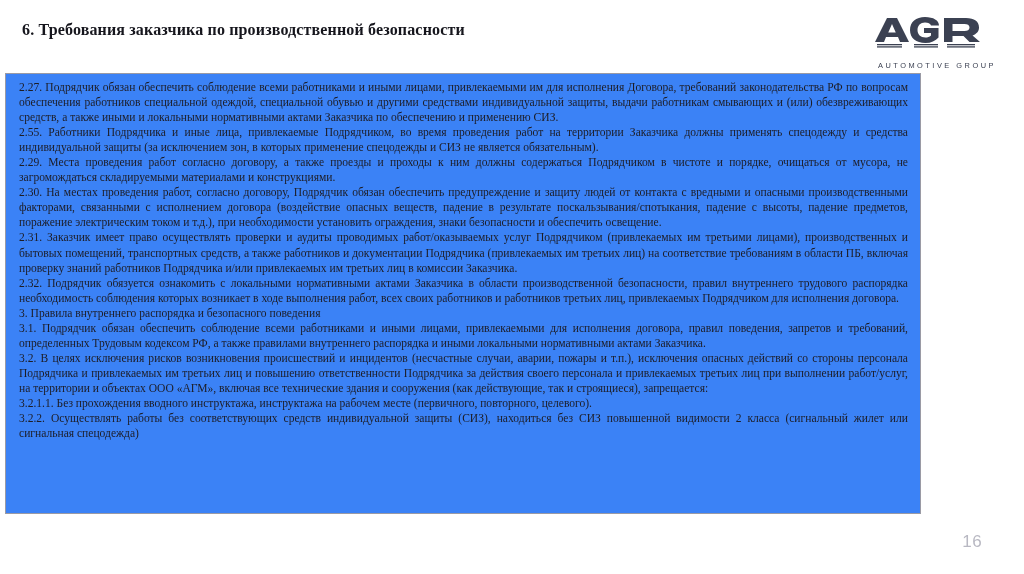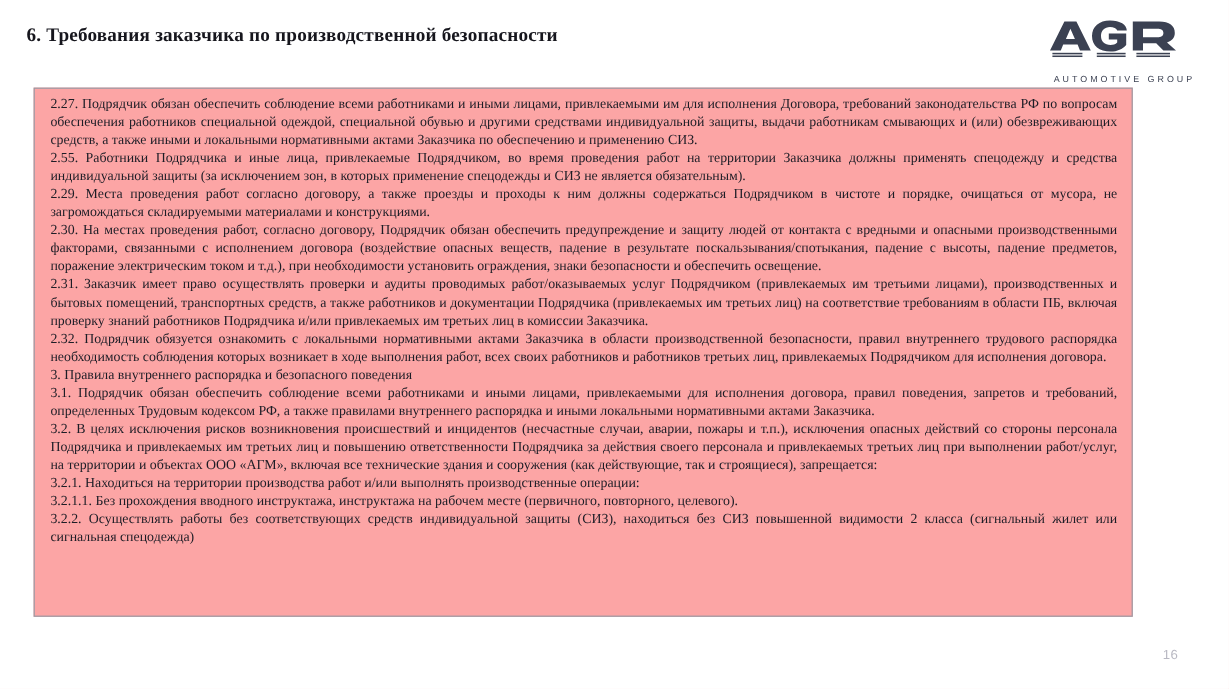--- a/index.html
+++ b/index.html
@@ -65,26 +65,26 @@
     font-size: 7.4px;
     letter-spacing: 2.5px;
     color: #3b4152;
     text-align: center;
     white-space: nowrap;
   }
 
   
   .content-frame {
     position: absolute;
-    left: 28px;
+    left: 5px;
     top: 73px;
     width: 916px;
     height: 441px;
     border: 1px solid #9a9aa4;
-    background: #fca5a5;
+    background: #3b82f6;
     box-sizing: border-box;
     padding: 6px 12px 6px 13px;
     overflow: hidden;
   }
 
   .para {
     font-family: "Liberation Serif", serif;
     font-size: 11.55px;
     line-height: 15.05px;
     text-align: justify;
@@ -94,21 +94,21 @@
     padding: 0;
     hyphens: none;
   }
 
   
   .page-number {
     position: absolute;
     right: 42px;
     bottom: 22px;
     font-family: "Liberation Sans", sans-serif;
-    font-size: 11px;
+    font-size: 17px;
     color: #b8b8c2;
     letter-spacing: 0.4px;
   }
 </style>
 </head>
 <body>
 
 <div class="slide">
 
   <div class="slide-header">
@@ -139,20 +139,19 @@
   <div class="content-frame">
     <p class="para">2.27. Подрядчик обязан обеспечить соблюдение всеми работниками и иными лицами, привлекаемыми им для исполнения Договора, требований законодательства РФ по вопросам обеспечения работников специальной одеждой, специальной обувью и другими средствами индивидуальной защиты, выдачи работникам смывающих и (или) обезвреживающих средств, а также иными и локальными нормативными актами Заказчика по обеспечению и применению СИЗ.</p>
     <p class="para">2.55. Работники Подрядчика и иные лица, привлекаемые Подрядчиком, во время проведения работ на территории Заказчика должны применять спецодежду и средства индивидуальной защиты (за исключением зон, в которых применение спецодежды и СИЗ не является обязательным).</p>
     <p class="para">2.29. Места проведения работ согласно договору, а также проезды и проходы к ним должны содержаться Подрядчиком в чистоте и порядке, очищаться от мусора, не загромождаться складируемыми материалами и конструкциями.</p>
     <p class="para">2.30. На местах проведения работ, согласно договору, Подрядчик обязан обеспечить предупреждение и защиту людей от контакта с вредными и опасными производственными факторами, связанными с исполнением договора (воздействие опасных веществ, падение в результате поскальзывания/спотыкания, падение с высоты, падение предметов, поражение электрическим током и т.д.), при необходимости установить ограждения, знаки безопасности и обеспечить освещение.</p>
     <p class="para">2.31. Заказчик имеет право осуществлять проверки и аудиты проводимых работ/оказываемых услуг Подрядчиком (привлекаемых им третьими лицами), производственных и бытовых помещений, транспортных средств, а также работников и документации Подрядчика (привлекаемых им третьих лиц) на соответствие требованиям в области ПБ, включая проверку знаний работников Подрядчика и/или привлекаемых им третьих лиц в комиссии Заказчика.</p>
     <p class="para">2.32. Подрядчик обязуется ознакомить с локальными нормативными актами Заказчика в области производственной безопасности, правил внутреннего трудового распорядка необходимость соблюдения которых возникает в ходе выполнения работ, всех своих работников и работников третьих лиц, привлекаемых Подрядчиком для исполнения договора.</p>
     <p class="para"> 3. Правила внутреннего распорядка и безопасного поведения</p>
     <p class="para">3.1. Подрядчик обязан обеспечить соблюдение всеми работниками и иными лицами, привлекаемыми для исполнения договора, правил поведения, запретов и требований, определенных Трудовым кодексом РФ, а также правилами внутреннего распорядка и иными локальными нормативными актами Заказчика.</p>
     <p class="para">3.2. В целях исключения рисков возникновения происшествий и инцидентов (несчастные случаи, аварии, пожары и т.п.), исключения опасных действий со стороны персонала Подрядчика и привлекаемых им третьих лиц и повышению ответственности Подрядчика за действия своего персонала и привлекаемых третьих лиц при выполнении работ/услуг, на территории и объектах ООО «АГМ», включая все технические здания и сооружения (как действующие, так и строящиеся), запрещается:</p>
-    <p class="para">3.2.1. Находиться на территории производства работ и/или выполнять производственные операции:</p>
     <p class="para">3.2.1.1. Без прохождения вводного инструктажа, инструктажа на рабочем месте (первичного, повторного, целевого).</p>
     <p class="para">3.2.2. Осуществлять работы без соответствующих средств индивидуальной защиты (СИЗ), находиться без СИЗ повышенной видимости 2 класса (сигнальный жилет или сигнальная спецодежда)</p>
   </div>
 
   <div class="page-number">16</div>
 
 </div>
 
 </body></html>

